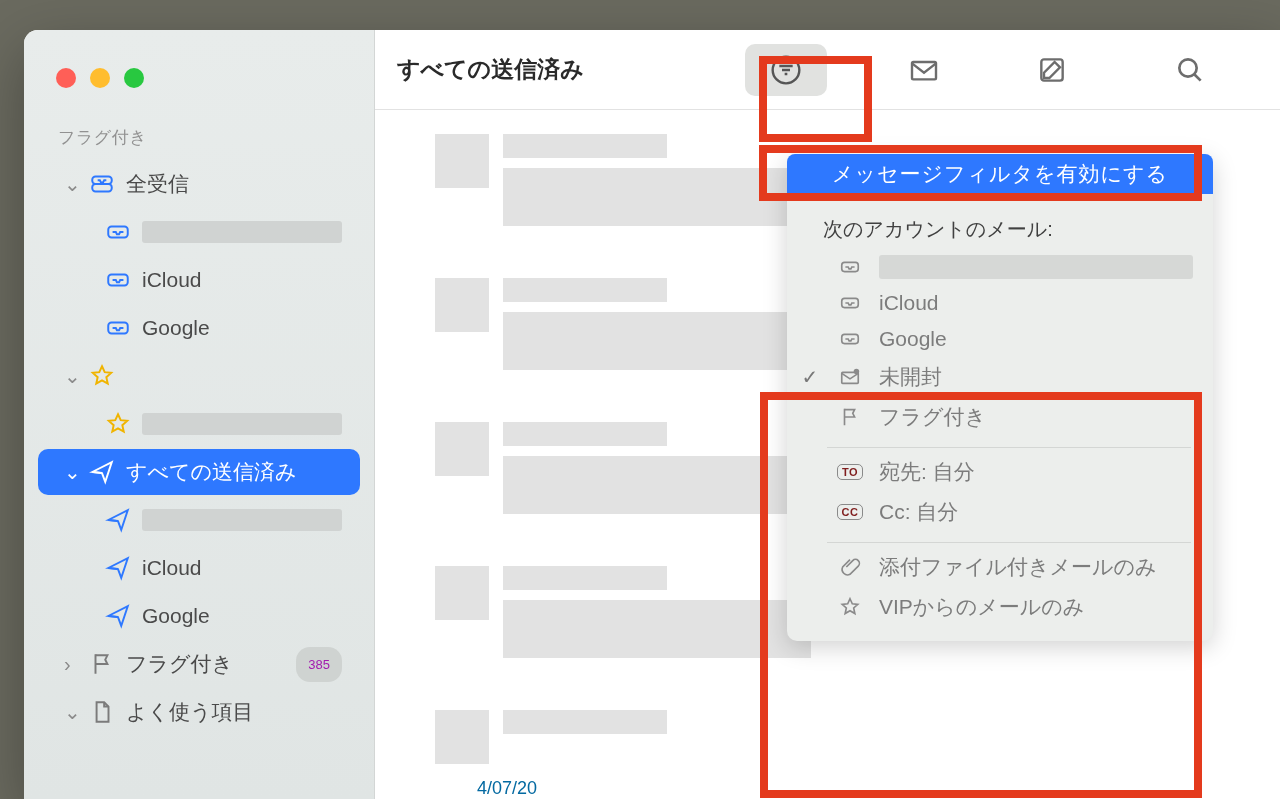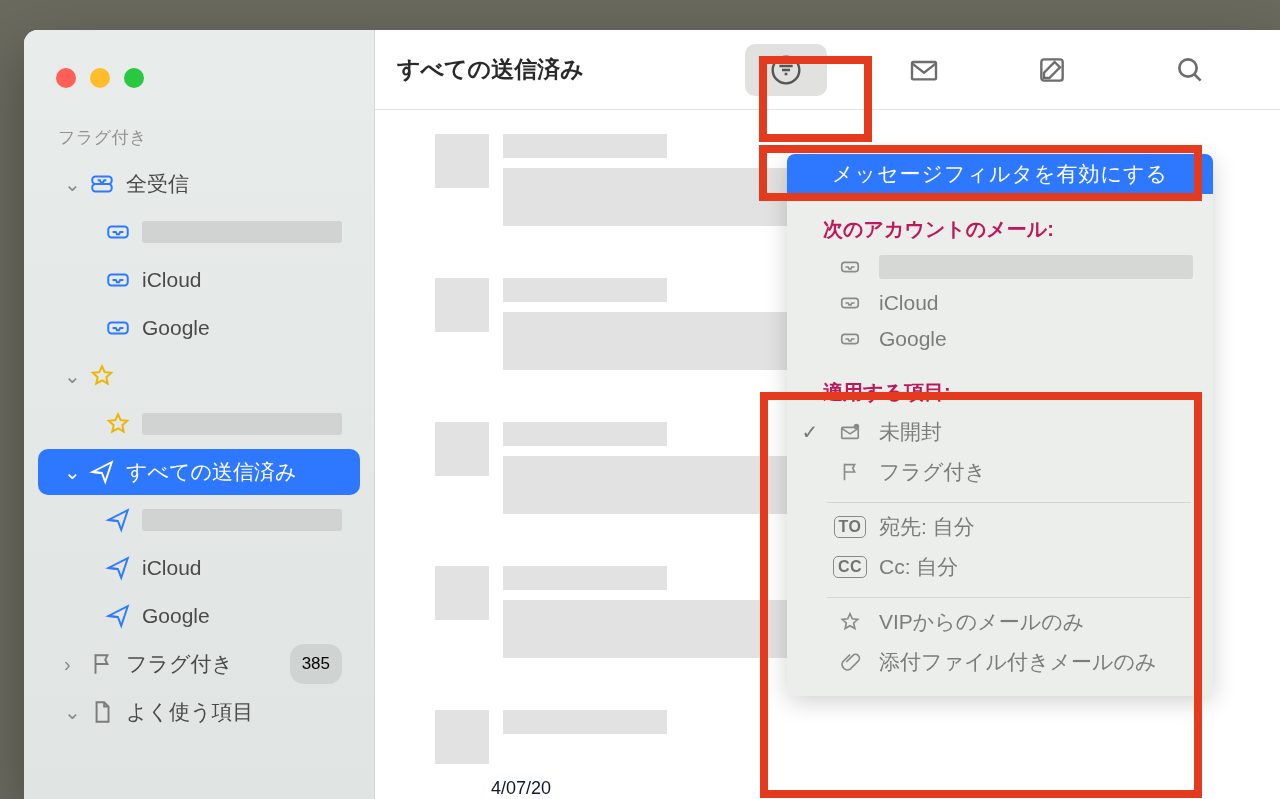--- a/index.html
+++ b/index.html
@@ -43,21 +43,21 @@
   }
   .sb-row.child { padding-left: 66px; }
   .sb-row.selected { background: #2e78ff; color: #fff; }
   .sb-row .chev { width: 14px; color: #8a8a8a; }
   .sb-row.selected .chev { color: #fff; }
   .sb-icon { width: 28px; display: flex; justify-content: center; }
   .sb-icon svg { width: 26px; height: 26px; }
   .sb-label { flex: 1; font-size: 21px; }
   .sb-redact { background: #d0d3d2; height: 22px; border-radius: 3px; flex: 0 0 190px; }
   .sb-row.child .sb-redact { flex: 0 0 200px; }
-  .badge { background: #cfd3d1; color: #000000; font-size: 17px; padding: 10px 12px; border-radius: 14px; }
+  .badge { background: #cfd3d1; color: #a21caf; font-size: 13px; padding: 10px 12px; border-radius: 14px; }
 
   
   .main { flex: 1; background: #fff; display: flex; flex-direction: column; }
   .toolbar {
     height: 98px;
     border-bottom: 1px solid #e2e2e2;
     display: flex; align-items: center;
     padding: 0 18px 0 22px;
     gap: 8px;
   }
@@ -82,57 +82,57 @@
 
   
   .msglist { flex: 1; display: flex; }
   .msgcol { width: 480px; padding: 24px 10px 0 60px; background: #fff; }
   .px { background: #e2e2e2; }
   .msgrow { height: 124px; margin-bottom: 20px; display: flex; gap: 14px; }
   .msgrow .avatar { width: 54px; height: 54px; }
   .msgrow .body { flex: 1; display: flex; flex-direction: column; gap: 10px; }
   .msgrow .body .l1 { height: 24px; width: 48%; }
   .msgrow .body .l2 { height: 58px; width: 90%; }
-  .date-frag { font-size: 18px; color: #0f172a; margin-left: 56px; margin-top: -12px; }
+  .date-frag { font-size: 18px; color: #0369a1; margin-left: 42px; margin-top: -12px; }
 
   
   .popover {
     position: absolute;
     left: 744px; top: 124px;
     width: 426px;
     background: #eceeec;
     border-radius: 10px;
     box-shadow: 0 6px 24px rgba(0,0,0,0.18);
     font-size: 20px;
     padding-bottom: 14px;
     margin-left: 19px;
   }
   .pop-enable {
     margin: 0; height: 40px;
     background: #2e78ff; color: #fff;
     border-radius: 8px 8px 0 0;
     display: flex; align-items: center; justify-content: center;
     font-size: 21px; letter-spacing: 1px;
   }
-  .pop-sec-label { color: #be185d; font-size: 20px; padding: 22px 0 6px 36px; font-weight: bold; }
+  .pop-sec-label { color: #404040; font-size: 20px; padding: 22px 0 6px 36px; }
   .pop-item {
     display: flex; align-items: center; gap: 14px;
     padding: 6px 20px 6px 12px;
     color: #787878;
   }
   .pop-item .chk { width: 22px; color: #787878; text-align: center; font-size: 20px; }
   .pop-item .pi-icon { width: 30px; display: flex; justify-content: center; }
   .pop-item .pi-icon svg { width: 26px; height: 22px; stroke: #8a8a8a; fill: none; stroke-width: 1.8; }
   .pop-item .pi-label { color: #7c7c7c; font-size: 21px; }
   .pop-item .pi-redact { background: #d6d8d6; height: 24px; flex: 1; border-radius: 3px; }
   .pop-sep { border: none; border-top: 1px solid #d4d6d4; margin: 10px 22px 4px 40px; }
 
   .tag-badge {
     border: 1.8px solid #8a8a8a; border-radius: 5px;
-    font-size: 16px; padding: 1px 4px; color: #737373;
+    font-size: 11px; padding: 1px 4px; color: #7f1d1d;
     font-weight: 600; letter-spacing: .5px;
   }
 </style>
 </head>
 <body>
 
 <div class="window">
 
   <aside class="sidebar">
     <div class="traffic">
@@ -370,21 +370,20 @@
       <span class="chk"></span>
       <span class="pi-icon">
           <svg viewBox="0 0 24 24">
             <rect x="3" y="7" width="18" height="10" rx="3"></rect>
             <path d="M7 12h3l1 2h2l1-2h3"></path>
           </svg>
         </span>
       <span class="pi-label">Google</span>
     </div>
 
-    <div class="pop-sec-label">適用する項目:</div>
     <div class="pop-item">
       <span class="chk">✓</span>
       <span class="pi-icon">
           <svg viewBox="0 0 24 24">
             <rect x="3" y="7" width="18" height="12" rx="1"></rect>
             <path d="M3 8l9 6 9-6"></path>
             <circle cx="19" cy="6" r="3" fill="#8a8a8a" stroke="none"></circle>
           </svg>
         </span>
       <span class="pi-label">未開封</span>
@@ -416,32 +415,32 @@
         </span>
       <span class="pi-label">Cc: 自分</span>
     </div>
 
     <hr class="pop-sep">
 
     <div class="pop-item">
       <span class="chk"></span>
       <span class="pi-icon">
           <svg viewBox="0 0 24 24">
+            <path d="M8 12l7-7a4 4 0 016 6l-9 9a6 6 0 01-8-8l8-8"></path>
+          </svg>
+        </span>
+      <span class="pi-label">添付ファイル付きメールのみ</span>
+    </div>
+    <div class="pop-item">
+      <span class="chk"></span>
+      <span class="pi-icon">
+          <svg viewBox="0 0 24 24">
             <path d="M12 3l2.5 5.5 6 .6-4.5 4 1.3 6-5.3-3-5.3 3 1.3-6-4.5-4 6-.6z"></path>
           </svg>
         </span>
       <span class="pi-label">VIPからのメールのみ</span>
-    </div>
-    <div class="pop-item">
-      <span class="chk"></span>
-      <span class="pi-icon">
-          <svg viewBox="0 0 24 24">
-            <path d="M8 12l7-7a4 4 0 016 6l-9 9a6 6 0 01-8-8l8-8"></path>
-          </svg>
-        </span>
-      <span class="pi-label">添付ファイル付きメールのみ</span>
     </div>
   </div>
 
   <div class="hl hl1"></div>
   <div class="hl hl2"></div>
   <div class="hl hl3"></div>
 </div>
 
 </body></html>

